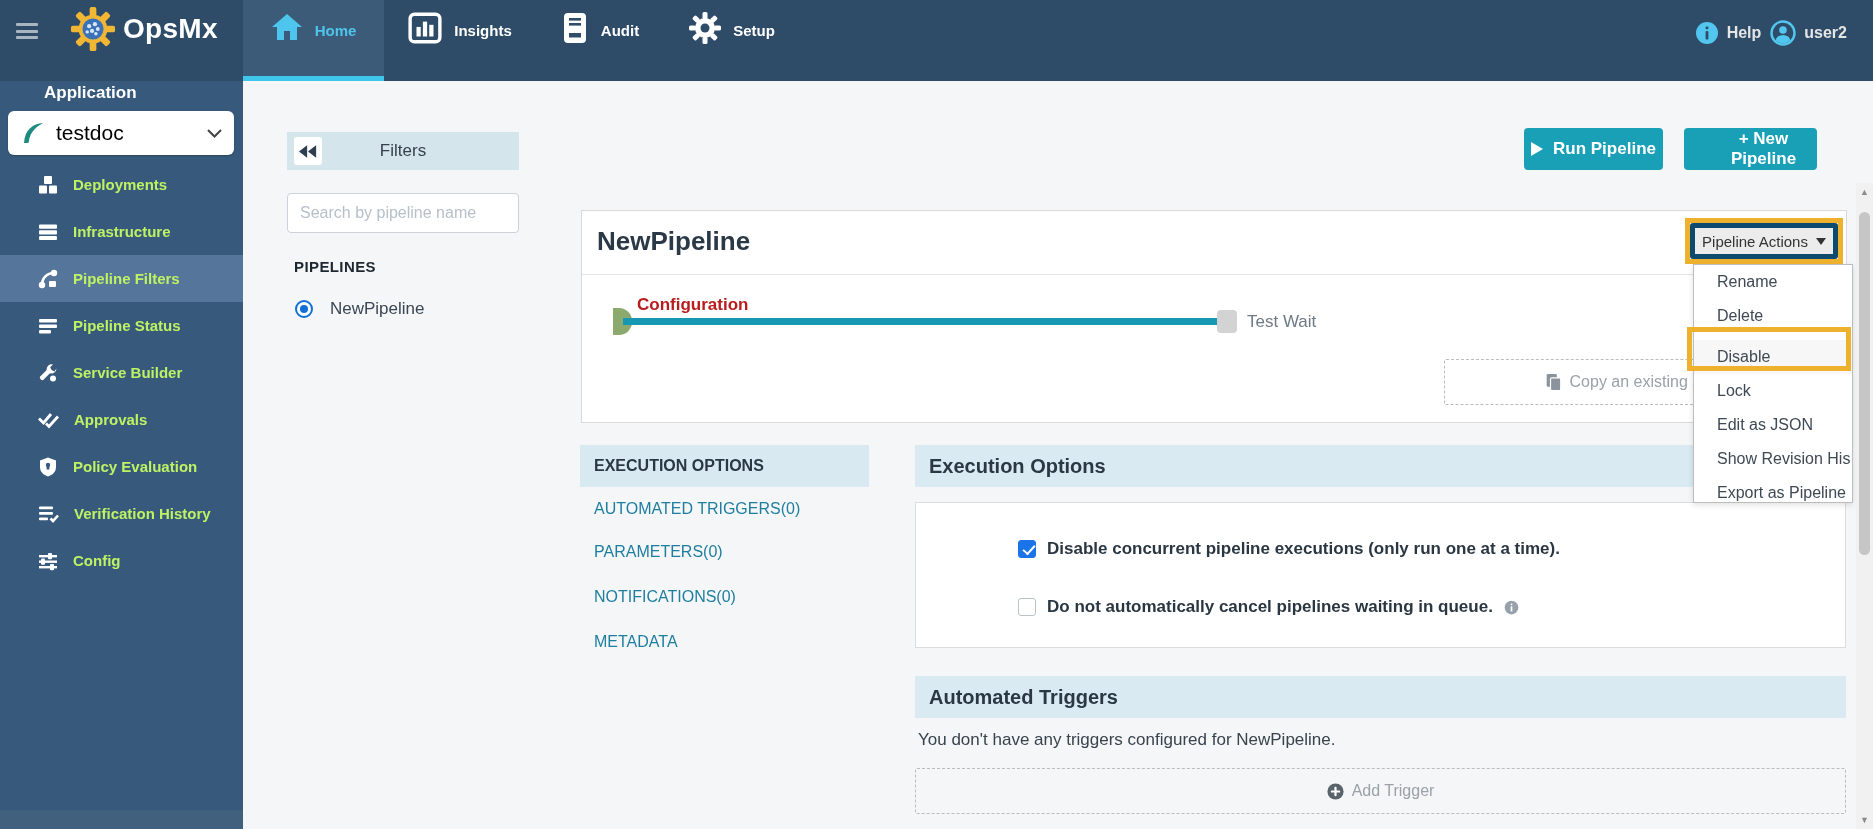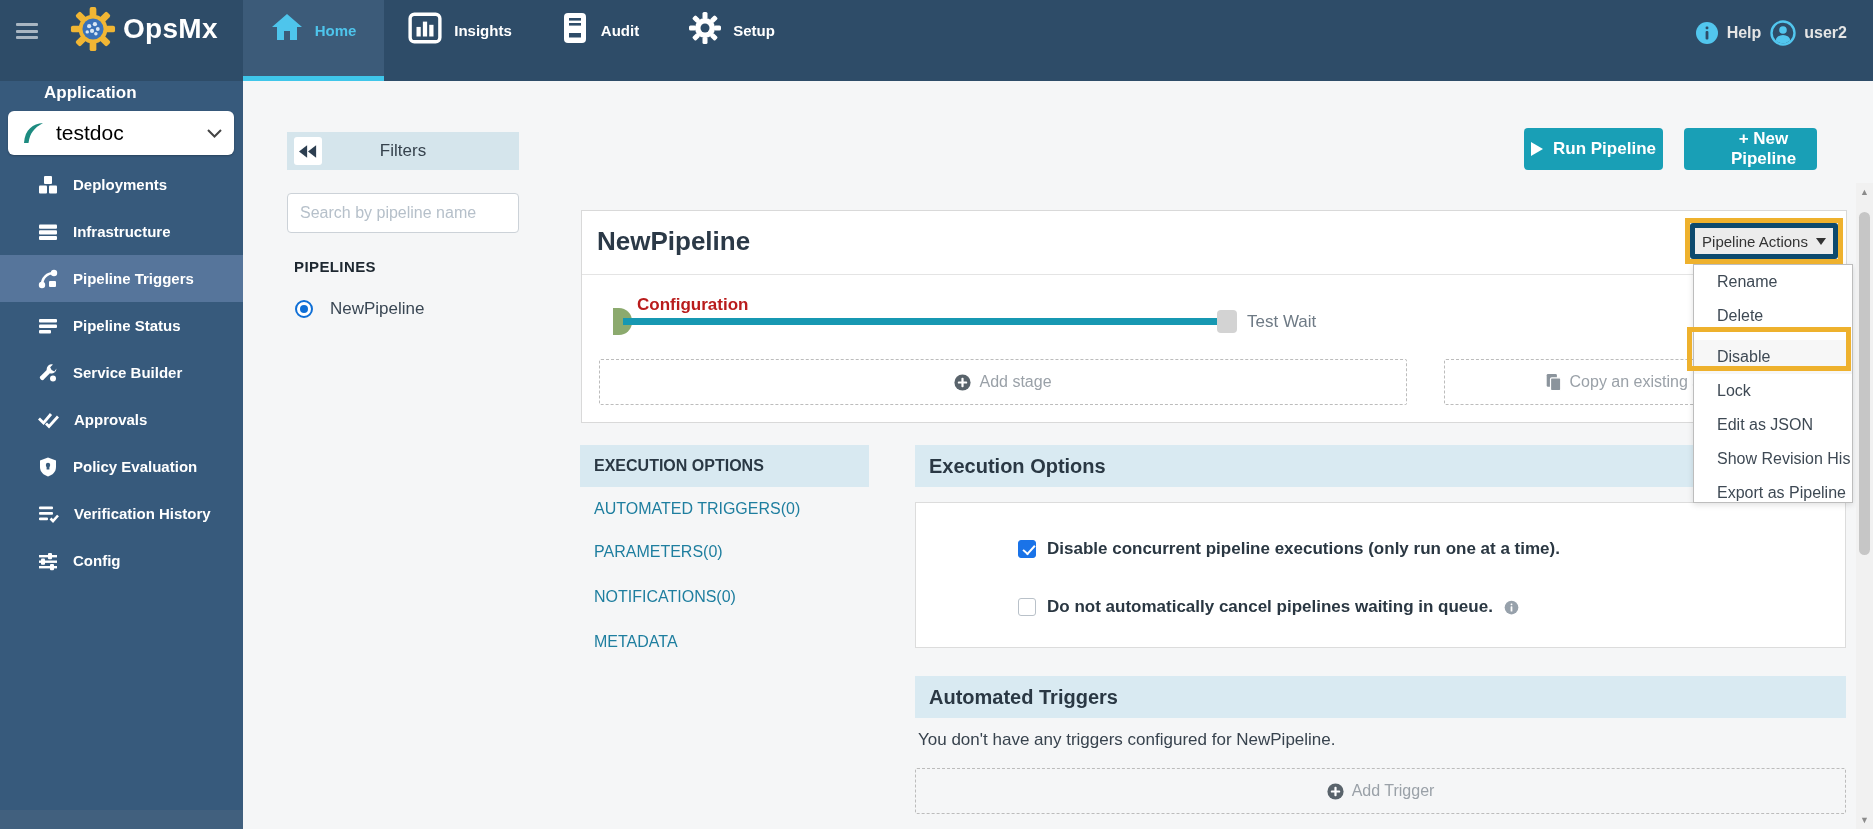--- a/index.html
+++ b/index.html
@@ -23,21 +23,21 @@
   .nav-right .grp { display:flex; align-items:center; gap:8px; cursor:pointer; }
 
   
   .sidebar { position:absolute; left:0; top:81px; width:243px; height:748px; background:#375a7c; z-index:40; }
   .side-section { position:absolute; left:44px; top:2px; color:#fff; font-size:17px; font-weight:600; }
   .app-selector { position:absolute; left:8px; top:30px; width:226px; height:44px; background:#fff; border-radius:6px;
      display:flex; align-items:center; padding:0 12px; gap:12px; cursor:pointer; box-shadow:0 1px 2px rgba(0,0,0,.25); }
   .app-selector .val { font-size:21px; color:#000000; flex:1; }
   .side-items { position:absolute; left:0; top:80px; width:243px; }
   .side-item { height:47px; display:flex; align-items:center; gap:15px; padding-left:38px; cursor:pointer; }
-  .side-item .lbl { color:#ffffff; font-size:15px; font-weight:700; }
+  .side-item .lbl { color:#bef264; font-size:15px; font-weight:700; }
   .side-item.active { background:#56759b; }
   .side-footer { position:absolute; left:0; bottom:0; width:243px; height:19px; background:#41607e; }
 
   
   .main { position:absolute; left:243px; top:81px; width:1630px; height:748px; background:#f5f6f7; overflow:hidden; }
 
   
   .filters-bar { left:44px; top:51px; width:232px; height:38px; background:#d5e5ec; }
   .filters-collapse { left:7px; top:5px; width:28px; height:28px; background:#fff; border-radius:3px;
      display:flex; align-items:center; justify-content:center; cursor:pointer; }
@@ -246,21 +246,21 @@
       </svg>
       <span class="lbl">Infrastructure</span>
     </div>
     <div class="side-item active">
       <svg width="20" height="20" viewBox="0 0 20 20">
         <path d="M4 16 C4 9 9 4 16 4" fill="none" stroke="#fff" stroke-width="2.6"></path>
         <circle cx="4" cy="16" r="3.2" fill="#fff"></circle>
           <circle cx="16" cy="4" r="3.2" fill="#fff"></circle>
         <rect x="11" y="12" width="7" height="6" rx="1" fill="#fff"></rect>
       </svg>
-      <span class="lbl">Pipeline Triggers</span>
+      <span class="lbl">Pipeline Filters</span>
     </div>
     <div class="side-item">
       <svg width="20" height="20" viewBox="0 0 20 20" fill="#fff">
         <rect x="1" y="3" width="18" height="3.4" rx="1"></rect>
           <rect x="1" y="8.5" width="18" height="3.4" rx="1"></rect>
           <rect x="1" y="14" width="12" height="3.4" rx="1"></rect>
       </svg>
       <span class="lbl">Pipeline Status</span>
     </div>
     <div class="side-item">
@@ -341,28 +341,20 @@
   <div class="abs card">
     <div class="abs card-title">NewPipeline</div>
     <div class="abs card-divider"></div>
 
     <div class="abs node-config"></div>
     <div class="abs config-label">Configuration</div>
     <div class="abs graph-line"></div>
     <div class="abs node-stage"></div>
     <div class="abs stage-label">Test Wait</div>
 
-    <div class="dashed-btn add-stage-box">
-      <svg width="17" height="17" viewBox="0 0 20 20">
-        <circle cx="10" cy="10" r="9.5" fill="#59636b"></circle>
-        <rect x="8.7" y="4.5" width="2.6" height="11" rx="1" fill="#fff"></rect>
-          <rect x="4.5" y="8.7" width="11" height="2.6" rx="1" fill="#fff"></rect>
-      </svg>
-      <span class="lbl">Add stage</span>
-    </div>
 
     <div class="dashed-btn copy-stage-box">
       <svg width="17" height="19" viewBox="0 0 20 22">
         <rect x="2" y="1" width="12" height="15" rx="1.5" fill="#8b949c"></rect>
         <rect x="6.5" y="5.5" width="12" height="15" rx="1.5" fill="#8b949c" stroke="#fff" stroke-width="1.4"></rect>
       </svg>
       <span class="lbl">Copy an existing stage</span>
     </div>
   </div>
 

